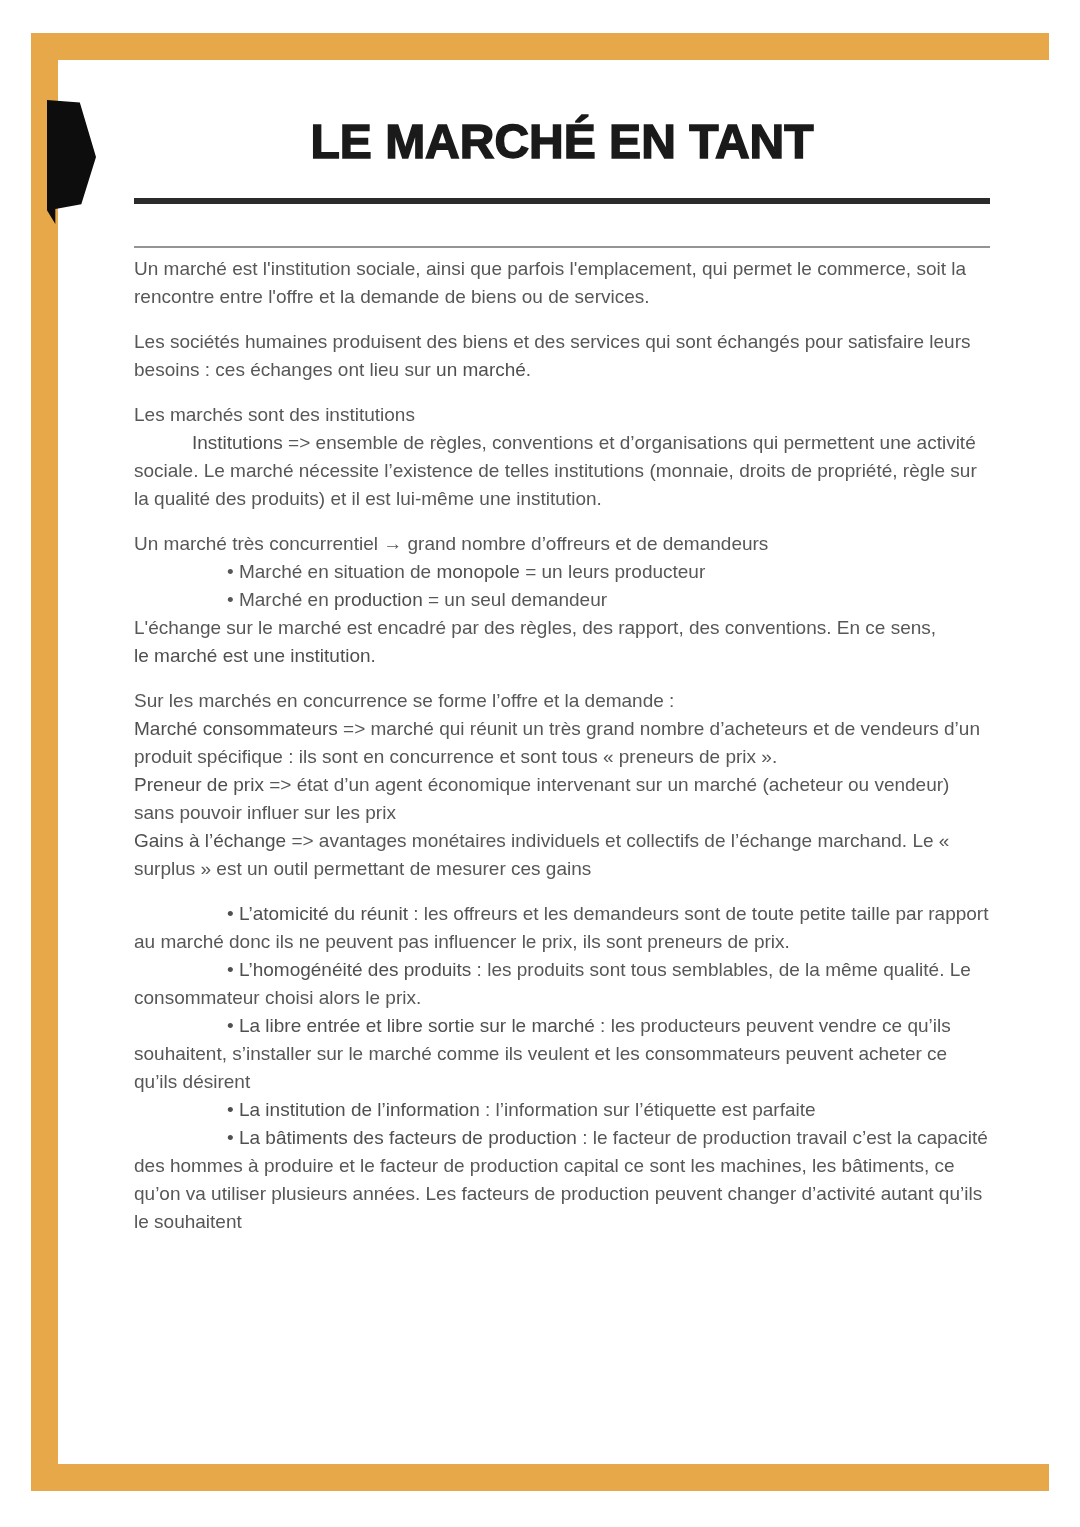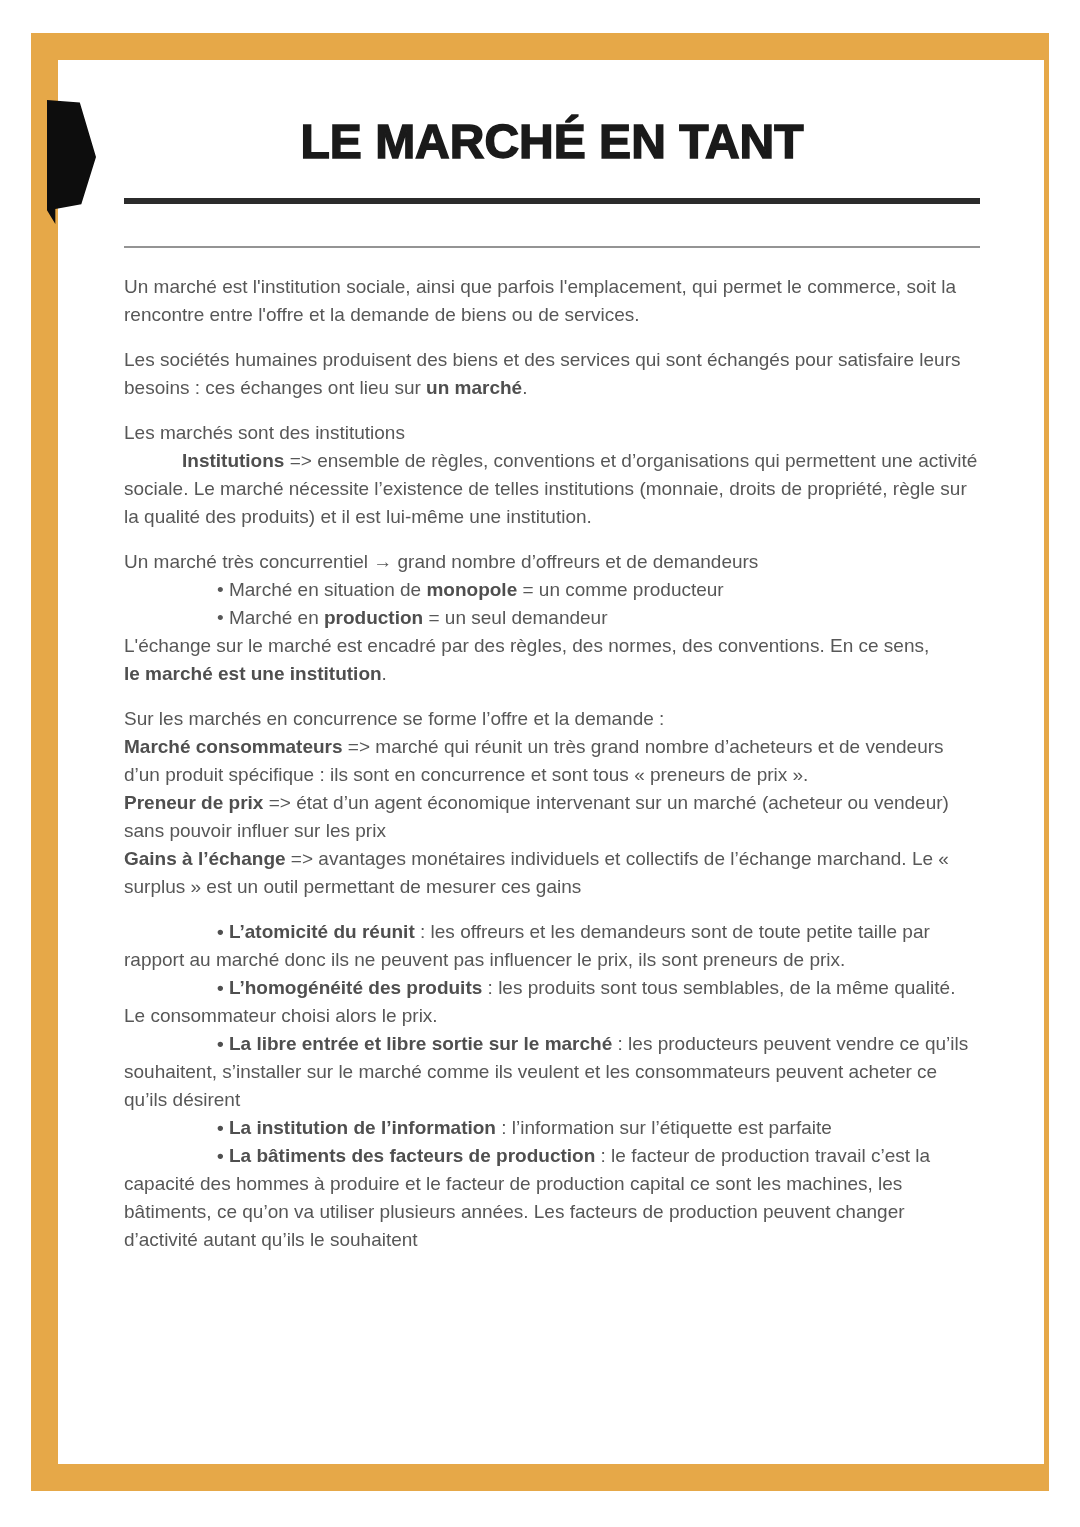--- a/index.html
+++ b/index.html
@@ -11,61 +11,61 @@
   .frame{
     position:absolute;left:31px;top:33px;width:1018px;height:1458px;
     border:27px solid #E6A848;box-sizing:border-box;background:#ffffff;
   }
   .bookmark{
     position:absolute;left:47px;top:100px;width:49px;height:124px;
     background:#0d0d0d;z-index:3;
     clip-path:polygon(0% 0%,67% 2%,100% 46%,70% 84%,17% 88%,17% 100%,0% 89%);
   }
   .content{
-    position:absolute;left:60px;top:60px;width:984px;height:1404px;
+    position:absolute;left:70px;top:60px;width:984px;height:1404px;
     background:#ffffff;z-index:2;
   }
   .text-col{margin:0 64px;}
   .title{
     margin:56px 0 0 0;text-align:center;
     font-size:48px;line-height:52px;font-weight:700;
     color:#1a1a1a;-webkit-text-stroke:1.5px #1a1a1a;
     letter-spacing:0px;
   }
   .rule-thick{height:6px;background:#2b2b2b;margin-top:30px;}
   .rule-thin{height:2px;background:#949494;margin-top:42px;}
-  .doc-body{margin-top:25px;font-size:19px;line-height:28px;color:#575757;}
+  .doc-body{margin-top:7px;font-size:19px;line-height:28px;color:#575757;}
   .doc-body p{margin:0;}
   .doc-body p.gap{margin-bottom:17px;}
   .doc-body .ind1{text-indent:58px;}
   .doc-body .ind2{text-indent:93px;}
-  .doc-body .b{font-weight:bold;color:#4f4f4f;}
+  .doc-body .b{font-weight:normal;color:#4f4f4f;}
 </style>
 </head>
 <body>
 
 <div class="page">
   <div class="frame"></div>
   <div class="bookmark"></div>
   <div class="content">
     <div class="text-col">
       <h1 class="title">
         <div>LE MARCHÉ EN TANT</div>
       </h1>
       <div class="rule-thick"></div>
       <div class="rule-thin"></div>
       <div class="doc-body">
           <p class="gap"><span>Un marché est l'institution sociale, ainsi que parfois l'emplacement, qui permet le commerce, soit la rencontre entre l'offre et la demande de biens ou de services.</span></p>
           <p class="gap"><span>Les sociétés humaines produisent des biens et des services qui sont échangés pour satisfaire leurs besoins : ces échanges ont lieu sur </span><span class="b">un marché</span><span>.</span></p>
           <p class=""><span>Les marchés sont des institutions</span></p>
           <p class="ind1 gap"><span class="b">Institutions</span><span> =&gt; ensemble de règles, conventions et d’organisations qui permettent une activité sociale. Le marché nécessite l’existence de telles institutions (monnaie, droits de propriété, règle sur la qualité des produits) et il est lui-même une institution.</span></p>
           <p class=""><span>Un marché très concurrentiel → grand nombre d’offreurs et de demandeurs</span></p>
-          <p class="ind2"><span>• Marché en situation de </span><span class="b">monopole</span><span> = un comme producteur</span></p>
+          <p class="ind2"><span>• Marché en situation de </span><span class="b">monopole</span><span> = un leurs producteur</span></p>
           <p class="ind2"><span>• Marché en </span><span class="b">production</span><span> = un seul demandeur</span></p>
-          <p class="gap"><span>L'échange sur le marché est encadré par des règles, des normes, des conventions. En ce sens,</span><br><span class="b">le marché est une institution</span><span>.</span></p>
+          <p class="gap"><span>L'échange sur le marché est encadré par des règles, des rapport, des conventions. En ce sens,</span><br><span class="b">le marché est une institution</span><span>.</span></p>
           <p class=""><span>Sur les marchés en concurrence se forme l’offre et la demande :</span></p>
           <p class=""><span class="b">Marché consommateurs</span><span> =&gt; marché qui réunit un très grand nombre d’acheteurs et de vendeurs d’un produit spécifique : ils sont en concurrence et sont tous « preneurs de prix ».</span></p>
           <p class=""><span class="b">Preneur de prix</span><span> =&gt; état d’un agent économique intervenant sur un marché (acheteur ou vendeur) sans pouvoir influer sur les prix</span></p>
           <p class="gap"><span class="b">Gains à l’échange</span><span> =&gt; avantages monétaires individuels et collectifs de l’échange marchand. Le « surplus » est un outil permettant de mesurer ces gains</span></p>
           <p class="ind2"><span class="b">• L’atomicité du réunit</span><span> : les offreurs et les demandeurs sont de toute petite taille par rapport au marché donc ils ne peuvent pas influencer le prix, ils sont preneurs de prix.</span></p>
           <p class="ind2"><span class="b">• L’homogénéité des produits</span><span> : les produits sont tous semblables, de la même qualité. Le consommateur choisi alors le prix.</span></p>
           <p class="ind2"><span class="b">• La libre entrée et libre sortie sur le marché</span><span> : les producteurs peuvent vendre ce qu’ils souhaitent, s’installer sur le marché comme ils veulent et les consommateurs peuvent acheter ce qu’ils désirent</span></p>
           <p class="ind2"><span class="b">• La institution de l’information</span><span> : l’information sur l’étiquette est parfaite</span></p>
           <p class="ind2"><span class="b">• La bâtiments des facteurs de production</span><span> : le facteur de production travail c’est la capacité des hommes à produire et le facteur de production capital ce sont les machines, les bâtiments, ce qu’on va utiliser plusieurs années. Les facteurs de production peuvent changer d’activité autant qu’ils le souhaitent</span></p>
         </div>

